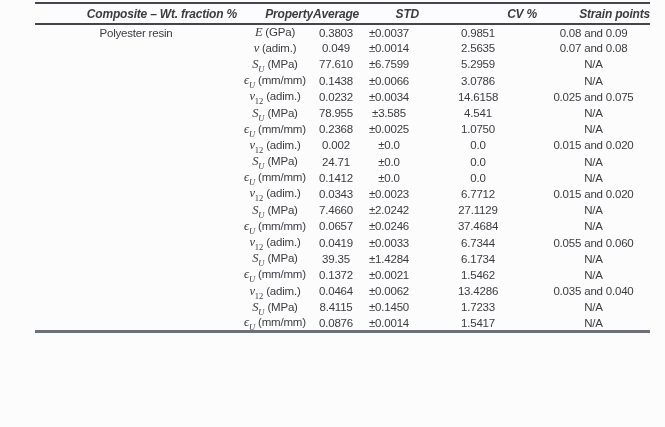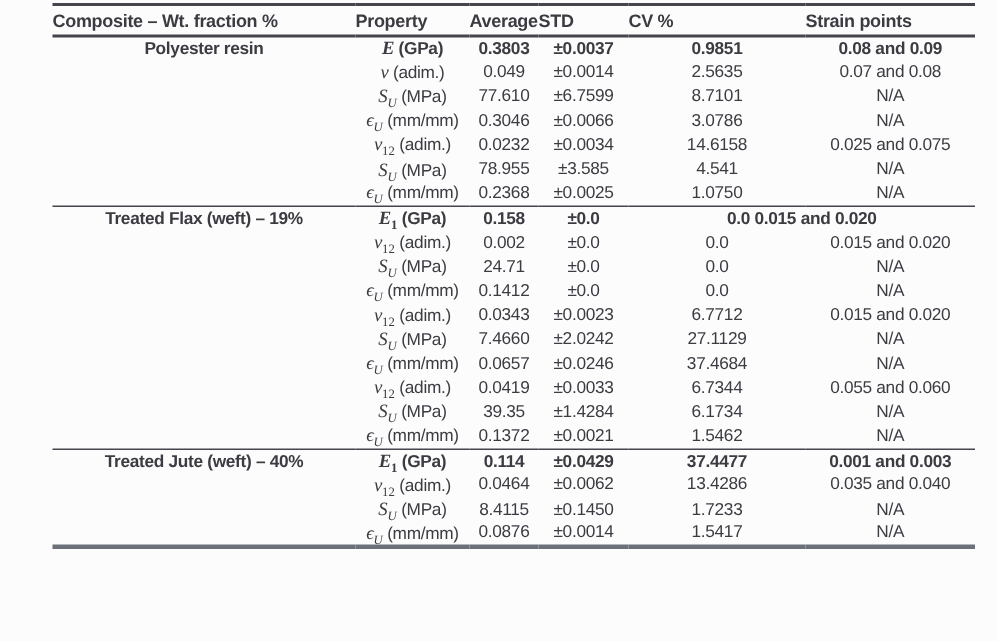--- a/index.html
+++ b/index.html
@@ -24,37 +24,38 @@
     table-layout: fixed;
     width: 615px;
     border-top: 2px solid var(--rule);
     border-bottom: 3px solid var(--bottom-rule);
   }
   thead th {
     font-size: 12px;
     font-weight: 700;
     height: 21px;
     padding: 0;
-    text-align: left;
+    text-align: right;
     letter-spacing: -0.2px;
     border-bottom: 2px solid var(--rule);
     white-space: nowrap;
     overflow: hidden;
+    font-style: italic;
   }
   tbody td {
     font-size: 11.5px;
     height: 16.2px;
     padding: 0;
     text-align: center;
     letter-spacing: -0.2px;
     white-space: nowrap;
     overflow: hidden;
     vertical-align: middle;
   }
-  tr.group-start td { border-top: 1.4px solid var(--rule); font-weight: bold; }
+  tr.group-start td { border-top: 1.4px solid var(--rule); }
   .math {
     font-family: "Liberation Serif", serif;
     font-style: italic;
     font-size: 12.5px;
   }
   .math sub {
     font-size: 8.5px;
     line-height: 0;
     letter-spacing: 0;
   }
@@ -98,27 +99,27 @@
           <td>0.049</td>
           <td>±0.0014</td>
           <td>2.5635</td>
           <td>0.07 and 0.08</td>
         </tr>
         <tr>
           <td></td>
           <td><span class="math">S<sub>U</sub></span>&nbsp;(MPa)</td>
           <td>77.610</td>
           <td>±6.7599</td>
-          <td>8.7101</td>
-          <td>N/A</td>
-        </tr>
-        <tr>
-          <td></td>
-          <td><span class="math">ϵ<sub>U</sub></span>&nbsp;(mm/mm)</td>
-          <td>0.3046</td>
+          <td>5.2959</td>
+          <td>N/A</td>
+        </tr>
+        <tr>
+          <td></td>
+          <td><span class="math">ϵ<sub>U</sub></span>&nbsp;(mm/mm)</td>
+          <td>0.1438</td>
           <td>±0.0066</td>
           <td>3.0786</td>
           <td>N/A</td>
         </tr>
         <tr>
           <td></td>
           <td><span class="math">ν<sub class="num">12</sub></span>&nbsp;(adim.)</td>
           <td>0.0232</td>
           <td>±0.0034</td>
           <td>14.6158</td>
@@ -133,27 +134,20 @@
           <td>N/A</td>
         </tr>
         <tr>
           <td></td>
           <td><span class="math">ϵ<sub>U</sub></span>&nbsp;(mm/mm)</td>
           <td>0.2368</td>
           <td>±0.0025</td>
           <td>1.0750</td>
           <td>N/A</td>
         </tr>
-        <tr class="group-start">
-          <td>Treated Flax (weft) – 19%</td>
-          <td><span class="math">E<sub class="num">1</sub></span>&nbsp;(GPa)</td>
-          <td>0.158</td>
-          <td>±0.0</td>
-          <td colspan="2">0.0 0.015 and 0.020</td>
-        </tr>
         <tr>
           <td></td>
           <td><span class="math">ν<sub class="num">12</sub></span>&nbsp;(adim.)</td>
           <td>0.002</td>
           <td>±0.0</td>
           <td>0.0</td>
           <td>0.015 and 0.020</td>
         </tr>
         <tr>
           <td></td>
@@ -211,28 +205,20 @@
           <td>6.1734</td>
           <td>N/A</td>
         </tr>
         <tr>
           <td></td>
           <td><span class="math">ϵ<sub>U</sub></span>&nbsp;(mm/mm)</td>
           <td>0.1372</td>
           <td>±0.0021</td>
           <td>1.5462</td>
           <td>N/A</td>
-        </tr>
-        <tr class="group-start">
-          <td>Treated Jute (weft) – 40%</td>
-          <td><span class="math">E<sub class="num">1</sub></span>&nbsp;(GPa)</td>
-          <td>0.114</td>
-          <td>±0.0429</td>
-          <td>37.4477</td>
-          <td>0.001 and 0.003</td>
         </tr>
         <tr>
           <td></td>
           <td><span class="math">ν<sub class="num">12</sub></span>&nbsp;(adim.)</td>
           <td>0.0464</td>
           <td>±0.0062</td>
           <td>13.4286</td>
           <td>0.035 and 0.040</td>
         </tr>
         <tr>

